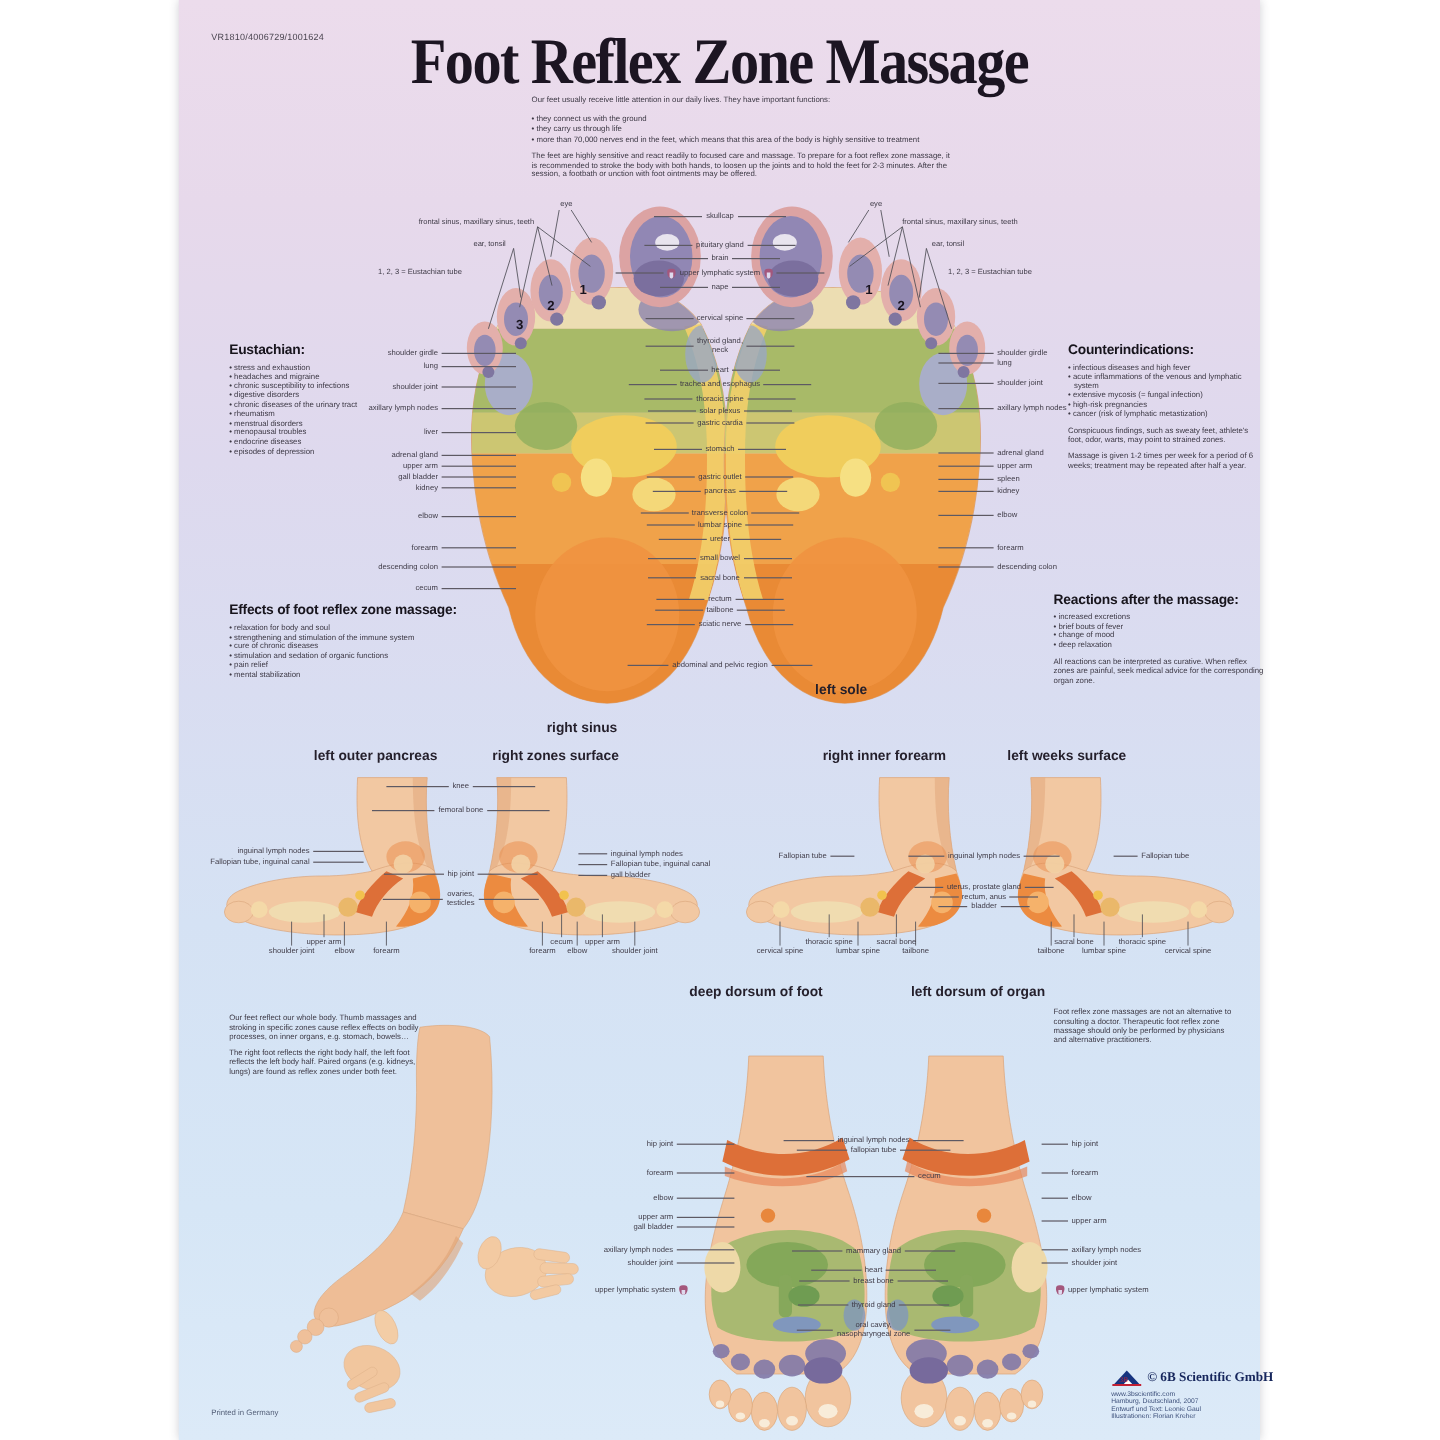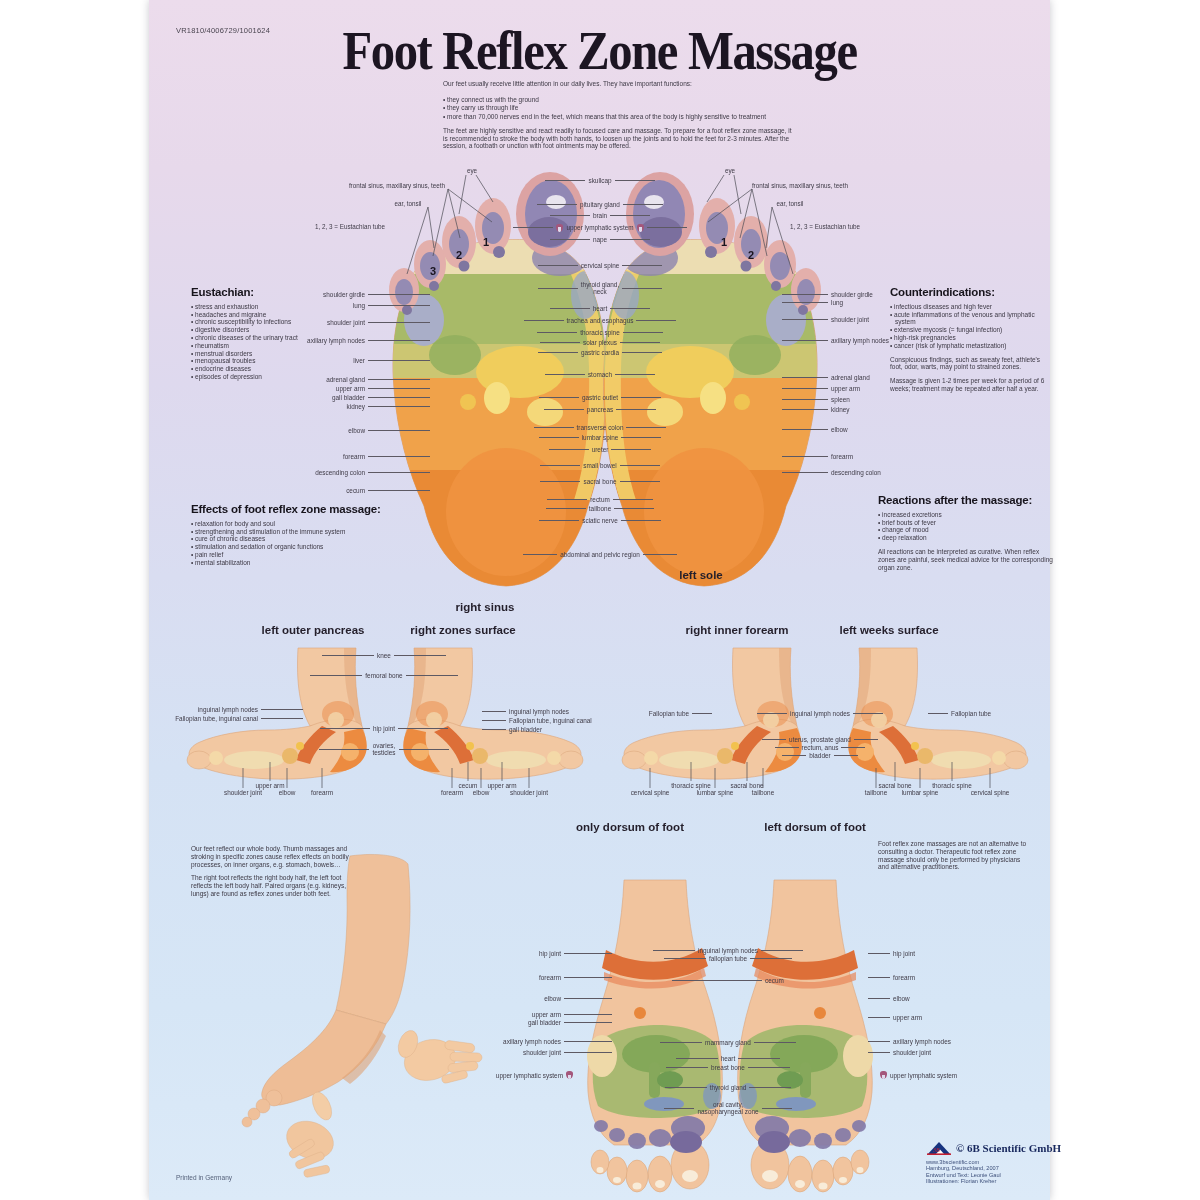--- a/index.html
+++ b/index.html
@@ -261,22 +261,22 @@
     <div class="tn" style="left:724px;top:236px;">1</div>
     <div class="tn" style="left:751px;top:249px;">2</div>
     <div class="tn" style="left:777px;top:265px;"></div>
 
     <div class="cap" style="left:485px;top:601px;">right sinus</div>
     <div class="cap" style="left:701px;top:569px;">left sole</div>
     <div class="cap" style="left:313px;top:624px;">left outer pancreas</div>
     <div class="cap" style="left:463px;top:624px;">right zones surface</div>
     <div class="cap" style="left:737px;top:624px;">right inner forearm</div>
     <div class="cap" style="left:889px;top:624px;">left weeks surface</div>
-    <div class="cap" style="left:630px;top:821px;">only dorsum of foot</div>
-    <div class="cap" style="left:815px;top:821px;">left dorsum of foot</div>
+    <div class="cap" style="left:630px;top:821px;">deep dorsum of foot</div>
+    <div class="cap" style="left:815px;top:821px;">left dorsum of organ</div>
 
     <div class="lbl-row" style="right:627px;top:1071px;">
       <span class="t">upper lymphatic system</span>
       <span class="lymph-ic"></span>
     </div>
     <div class="lbl-row" style="left:880px;top:1071px;">
       <span class="lymph-ic"></span>
       <span class="t">upper lymphatic system</span>
     </div>
 

